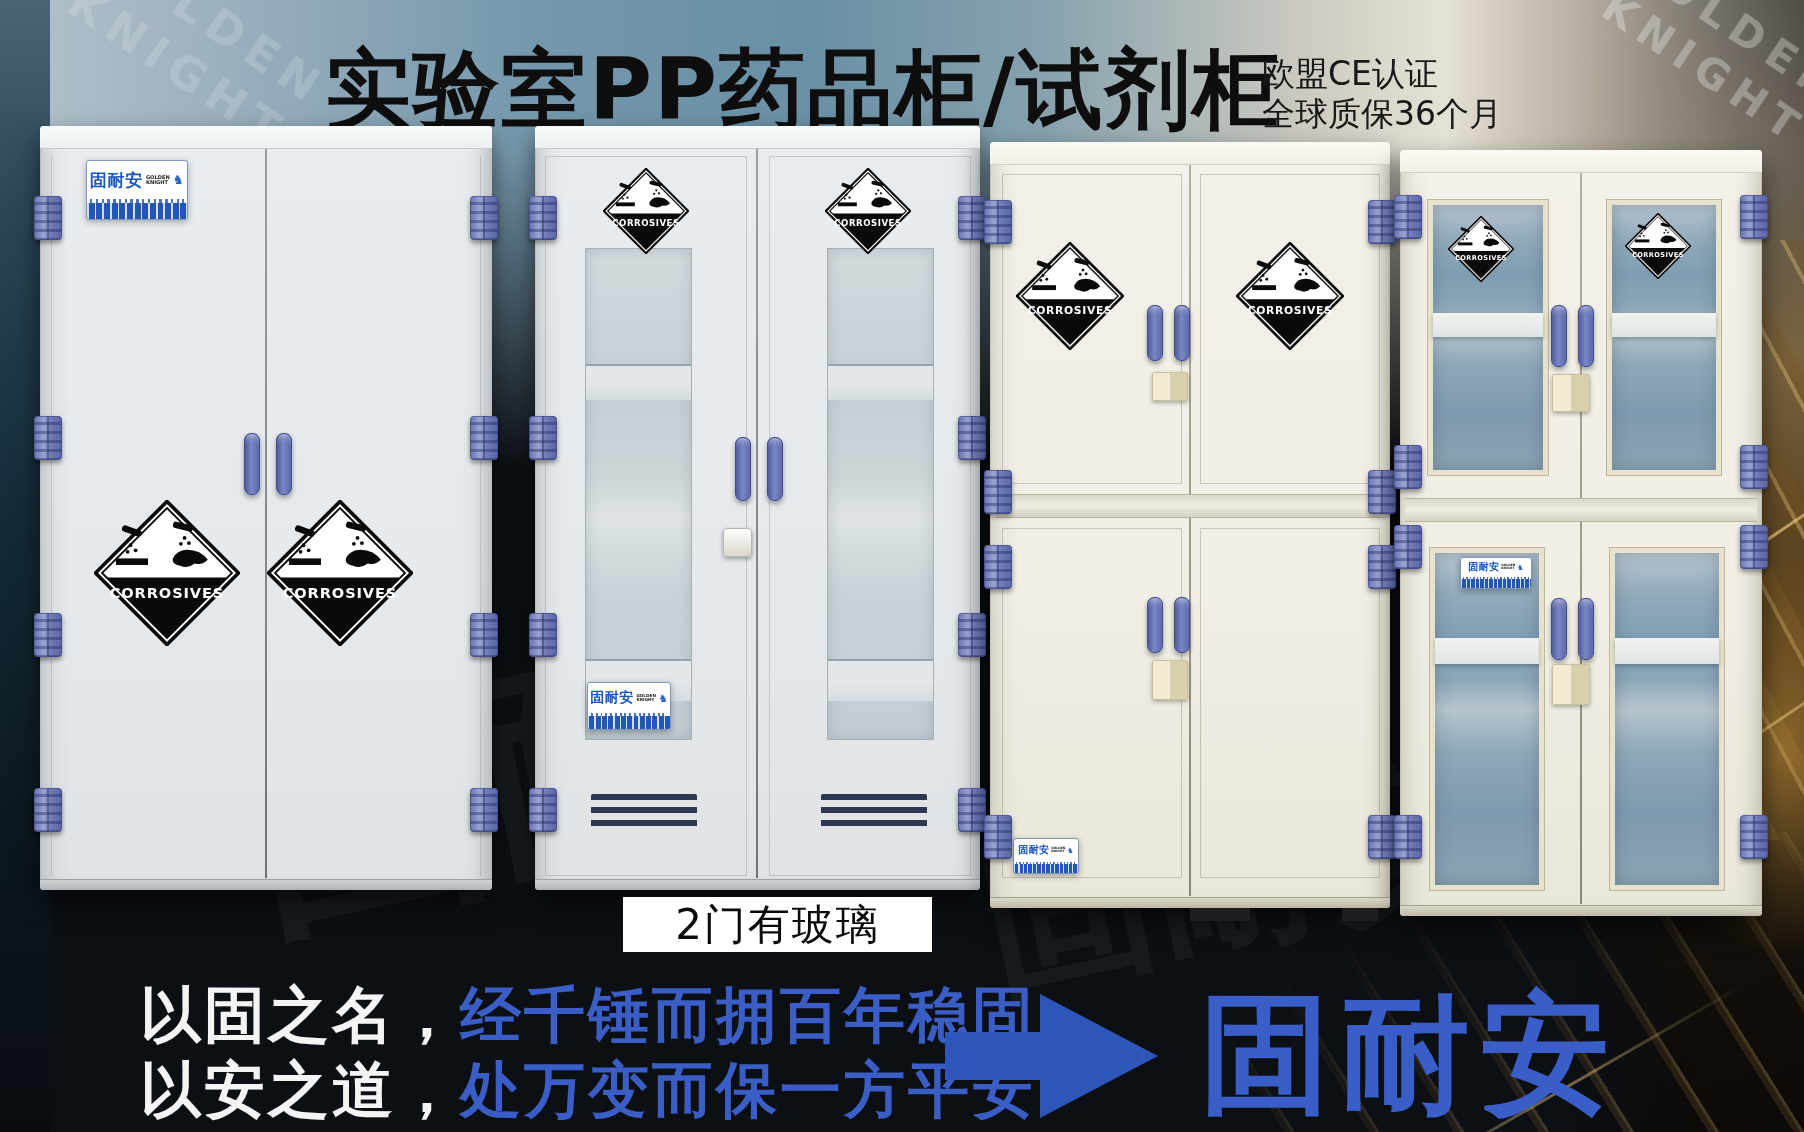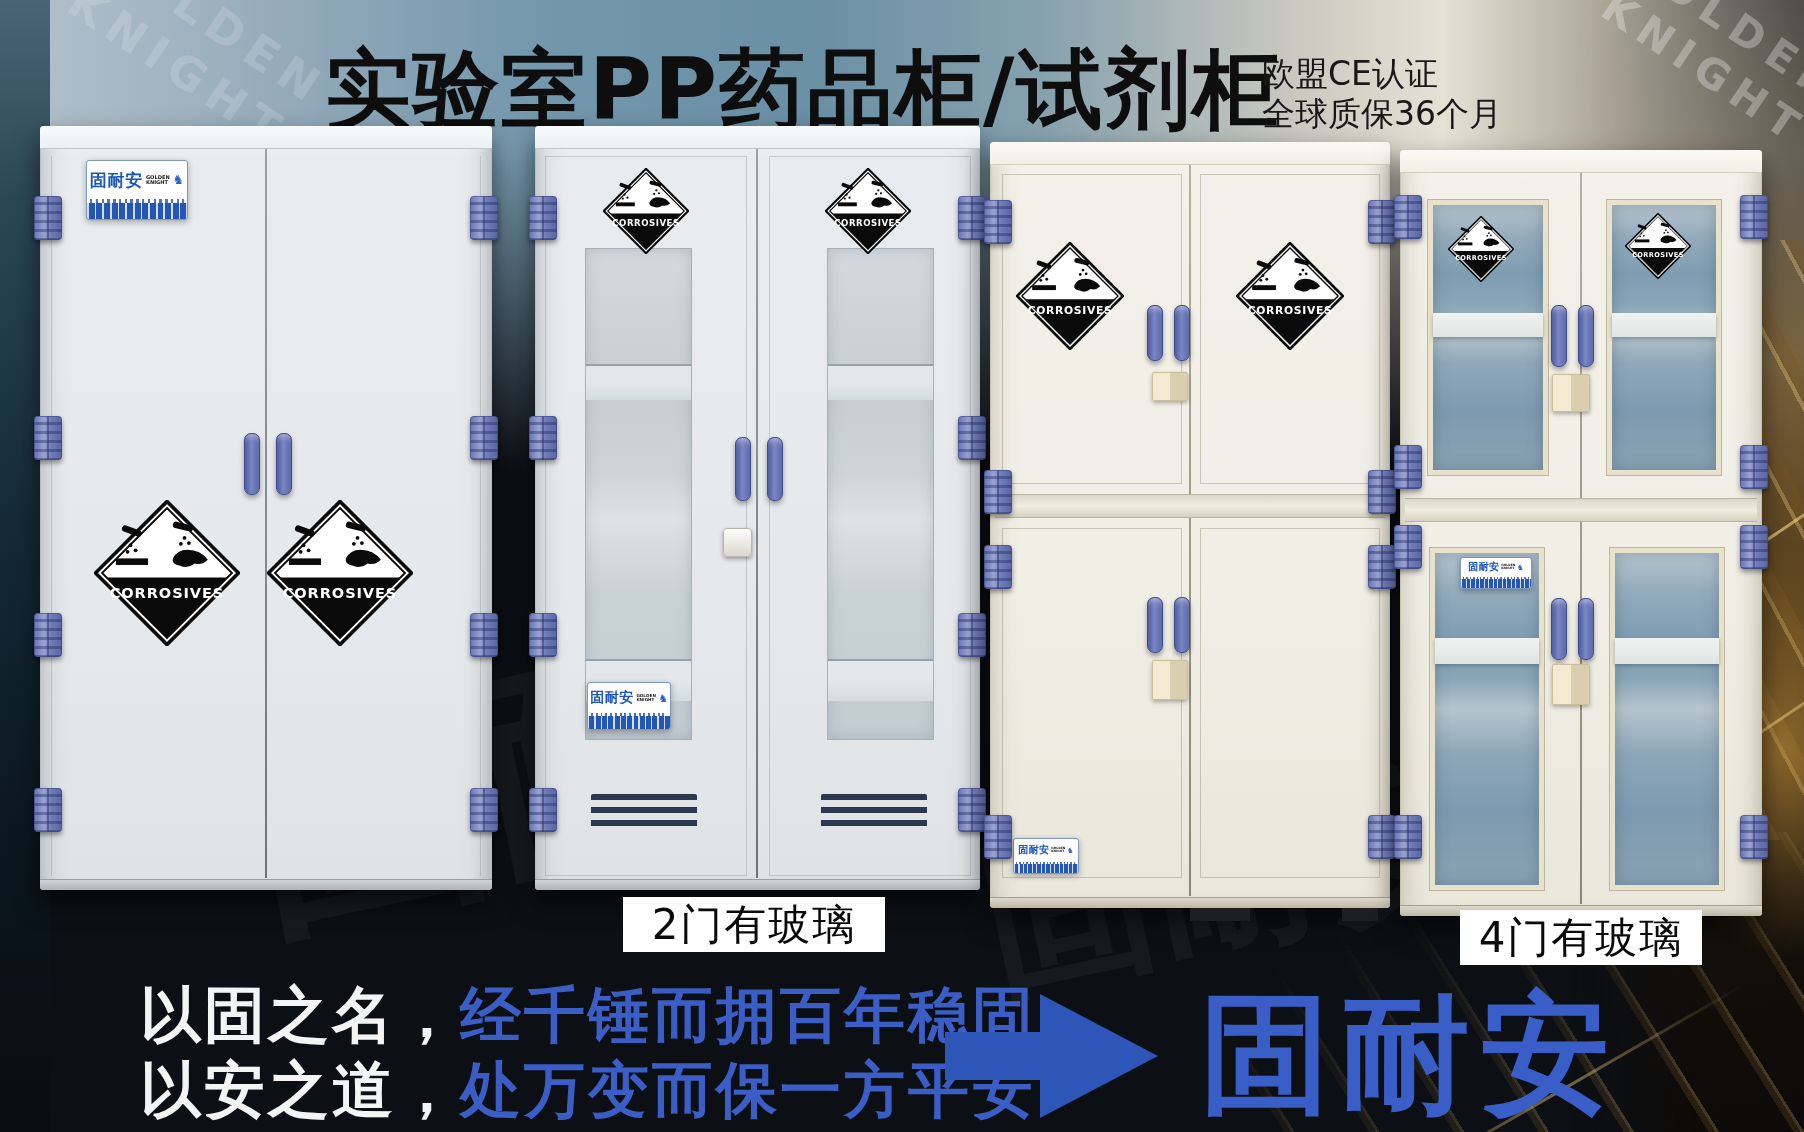--- a/index.html
+++ b/index.html
@@ -445,22 +445,21 @@
   <div class="hinge" style="top: 45px; left: -6px;"></div>
       <div class="hinge" style="top: 45px; right: -6px;"></div>
       <div class="hinge" style="top: 295px; left: -6px;"></div>
       <div class="hinge" style="top: 295px; right: -6px;"></div>
       <div class="hinge" style="top: 375px; left: -6px;"></div>
       <div class="hinge" style="top: 375px; right: -6px;"></div>
       <div class="hinge" style="top: 665px; left: -6px;"></div>
       <div class="hinge" style="top: 665px; right: -6px;"></div>
     </div>
 
-  <div class="abs caption" style="left:623px;top:897px;width:262px;">2门有玻璃</div>
-  <div class="abs caption" style="left:1460px;top:910px;width:242px;">4门有玻璃</div>
+  <div class="abs caption" style="left:623px;top:897px;width:309px;">2门有玻璃</div>
 
   <div class="abs slog" style="left:140px;top:975px;">
     <span class="w">以固之名，</span><span class="b">经千锤而拥百年稳固</span>
   </div>
   <div class="abs slog" style="left:140px;top:1050px;">
     <span class="w">以安之道，</span><span class="b">处万变而保一方平安</span>
   </div>
   <div class="abs arrow-bar" style="left:945px;top:1032px;width:100px;height:48px;"></div>
   <div class="abs arrow-head" style="left:1040px;top:994px;"></div>
   <div class="abs big-brand" style="left:1200px;top:968px;">固耐安</div>

